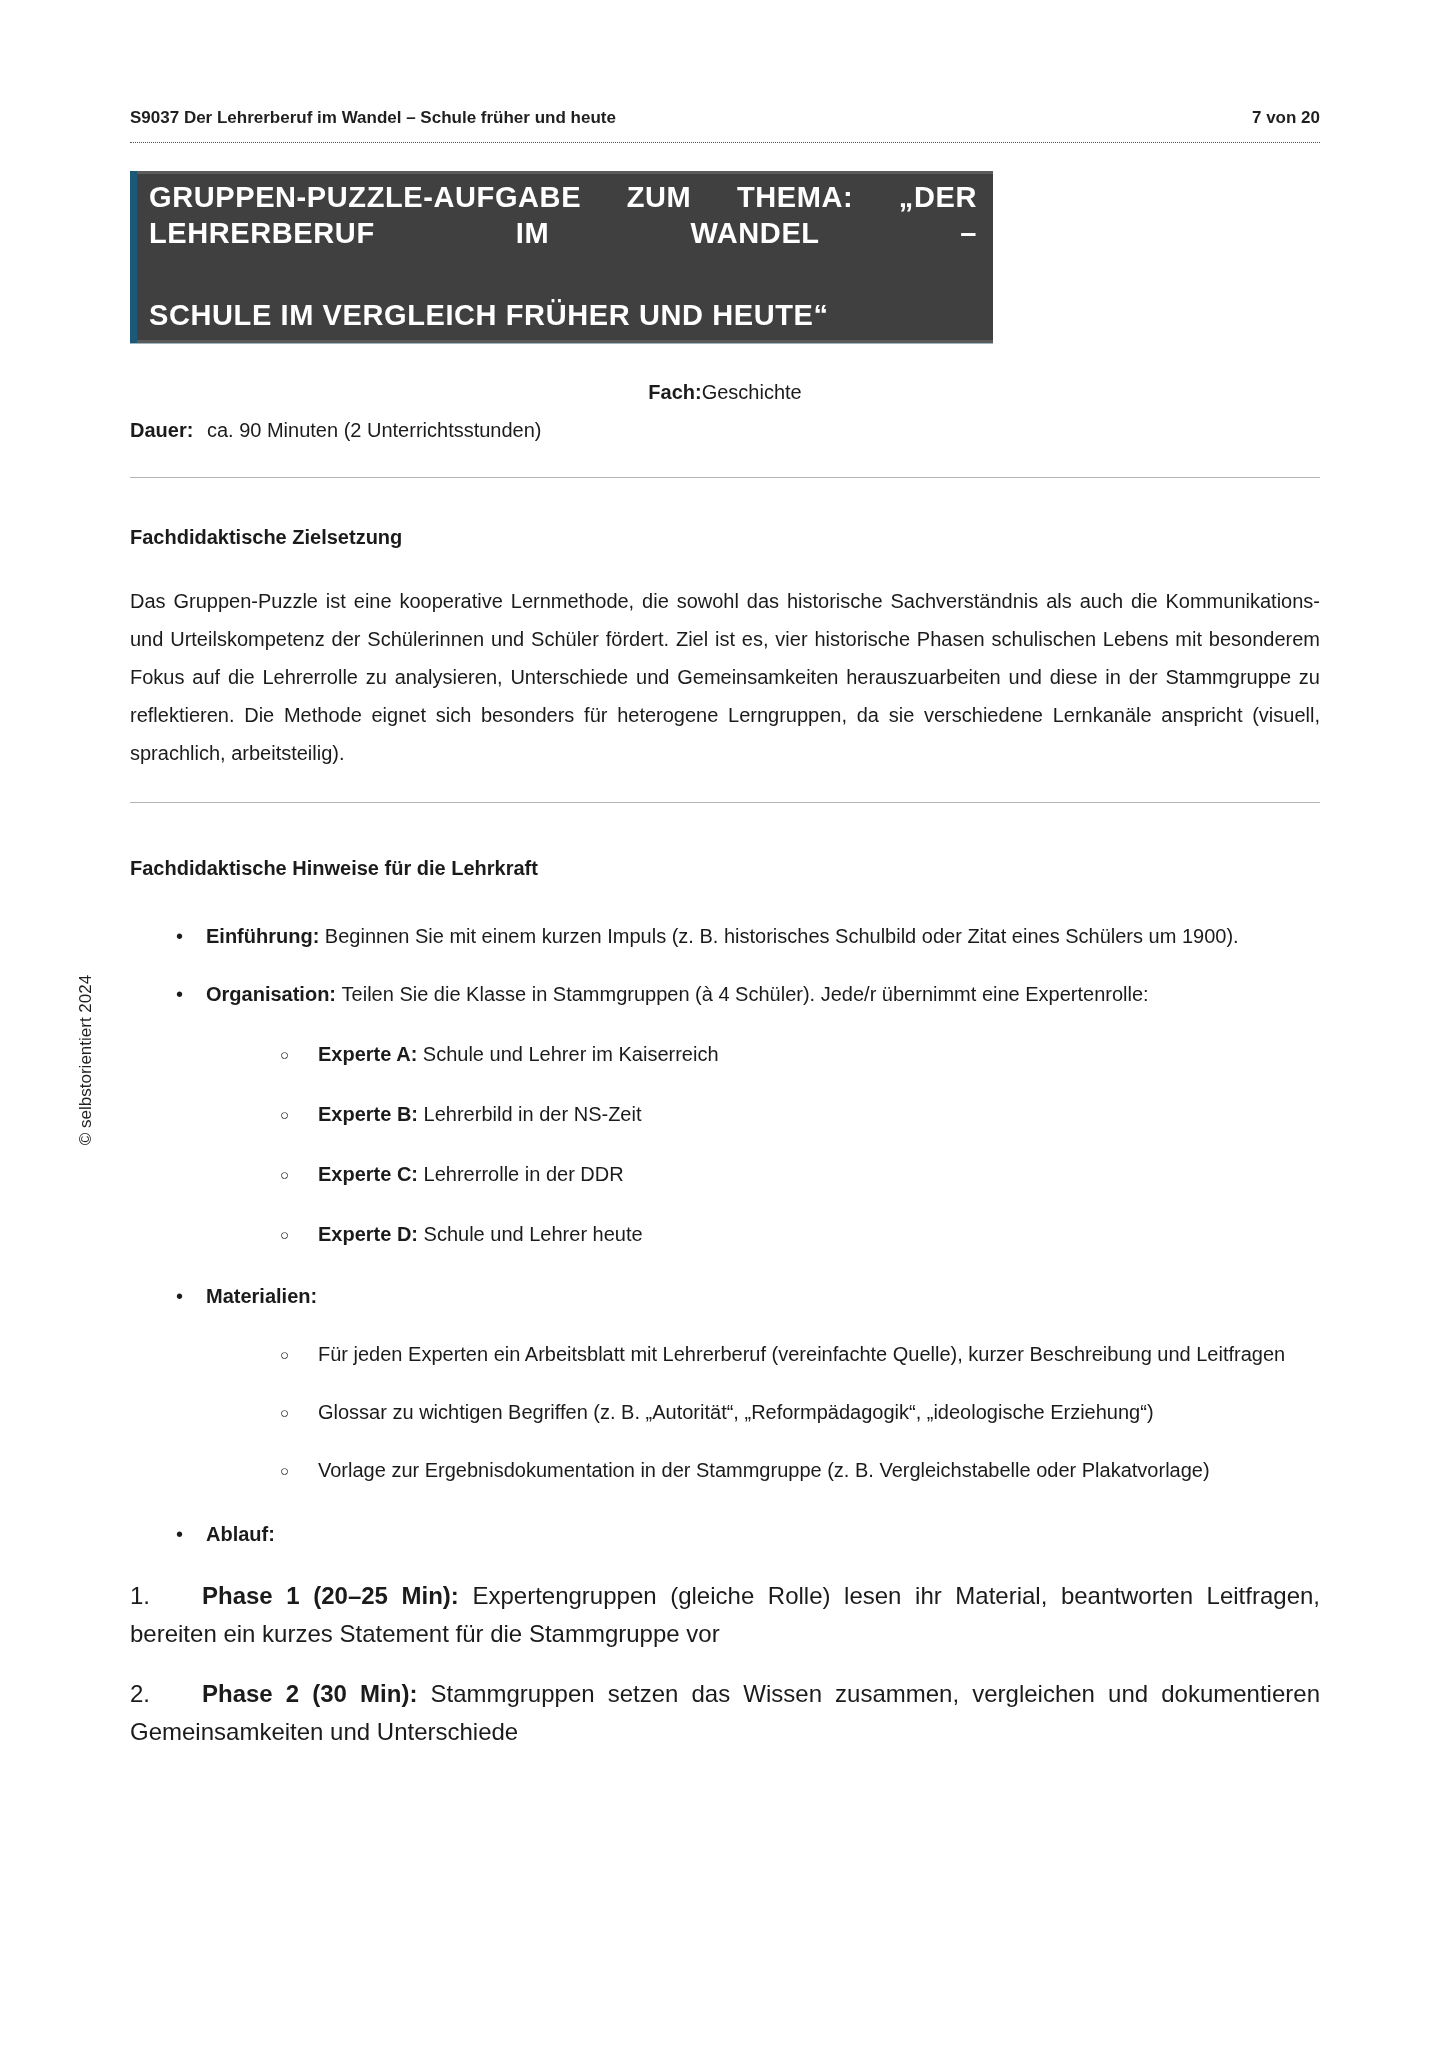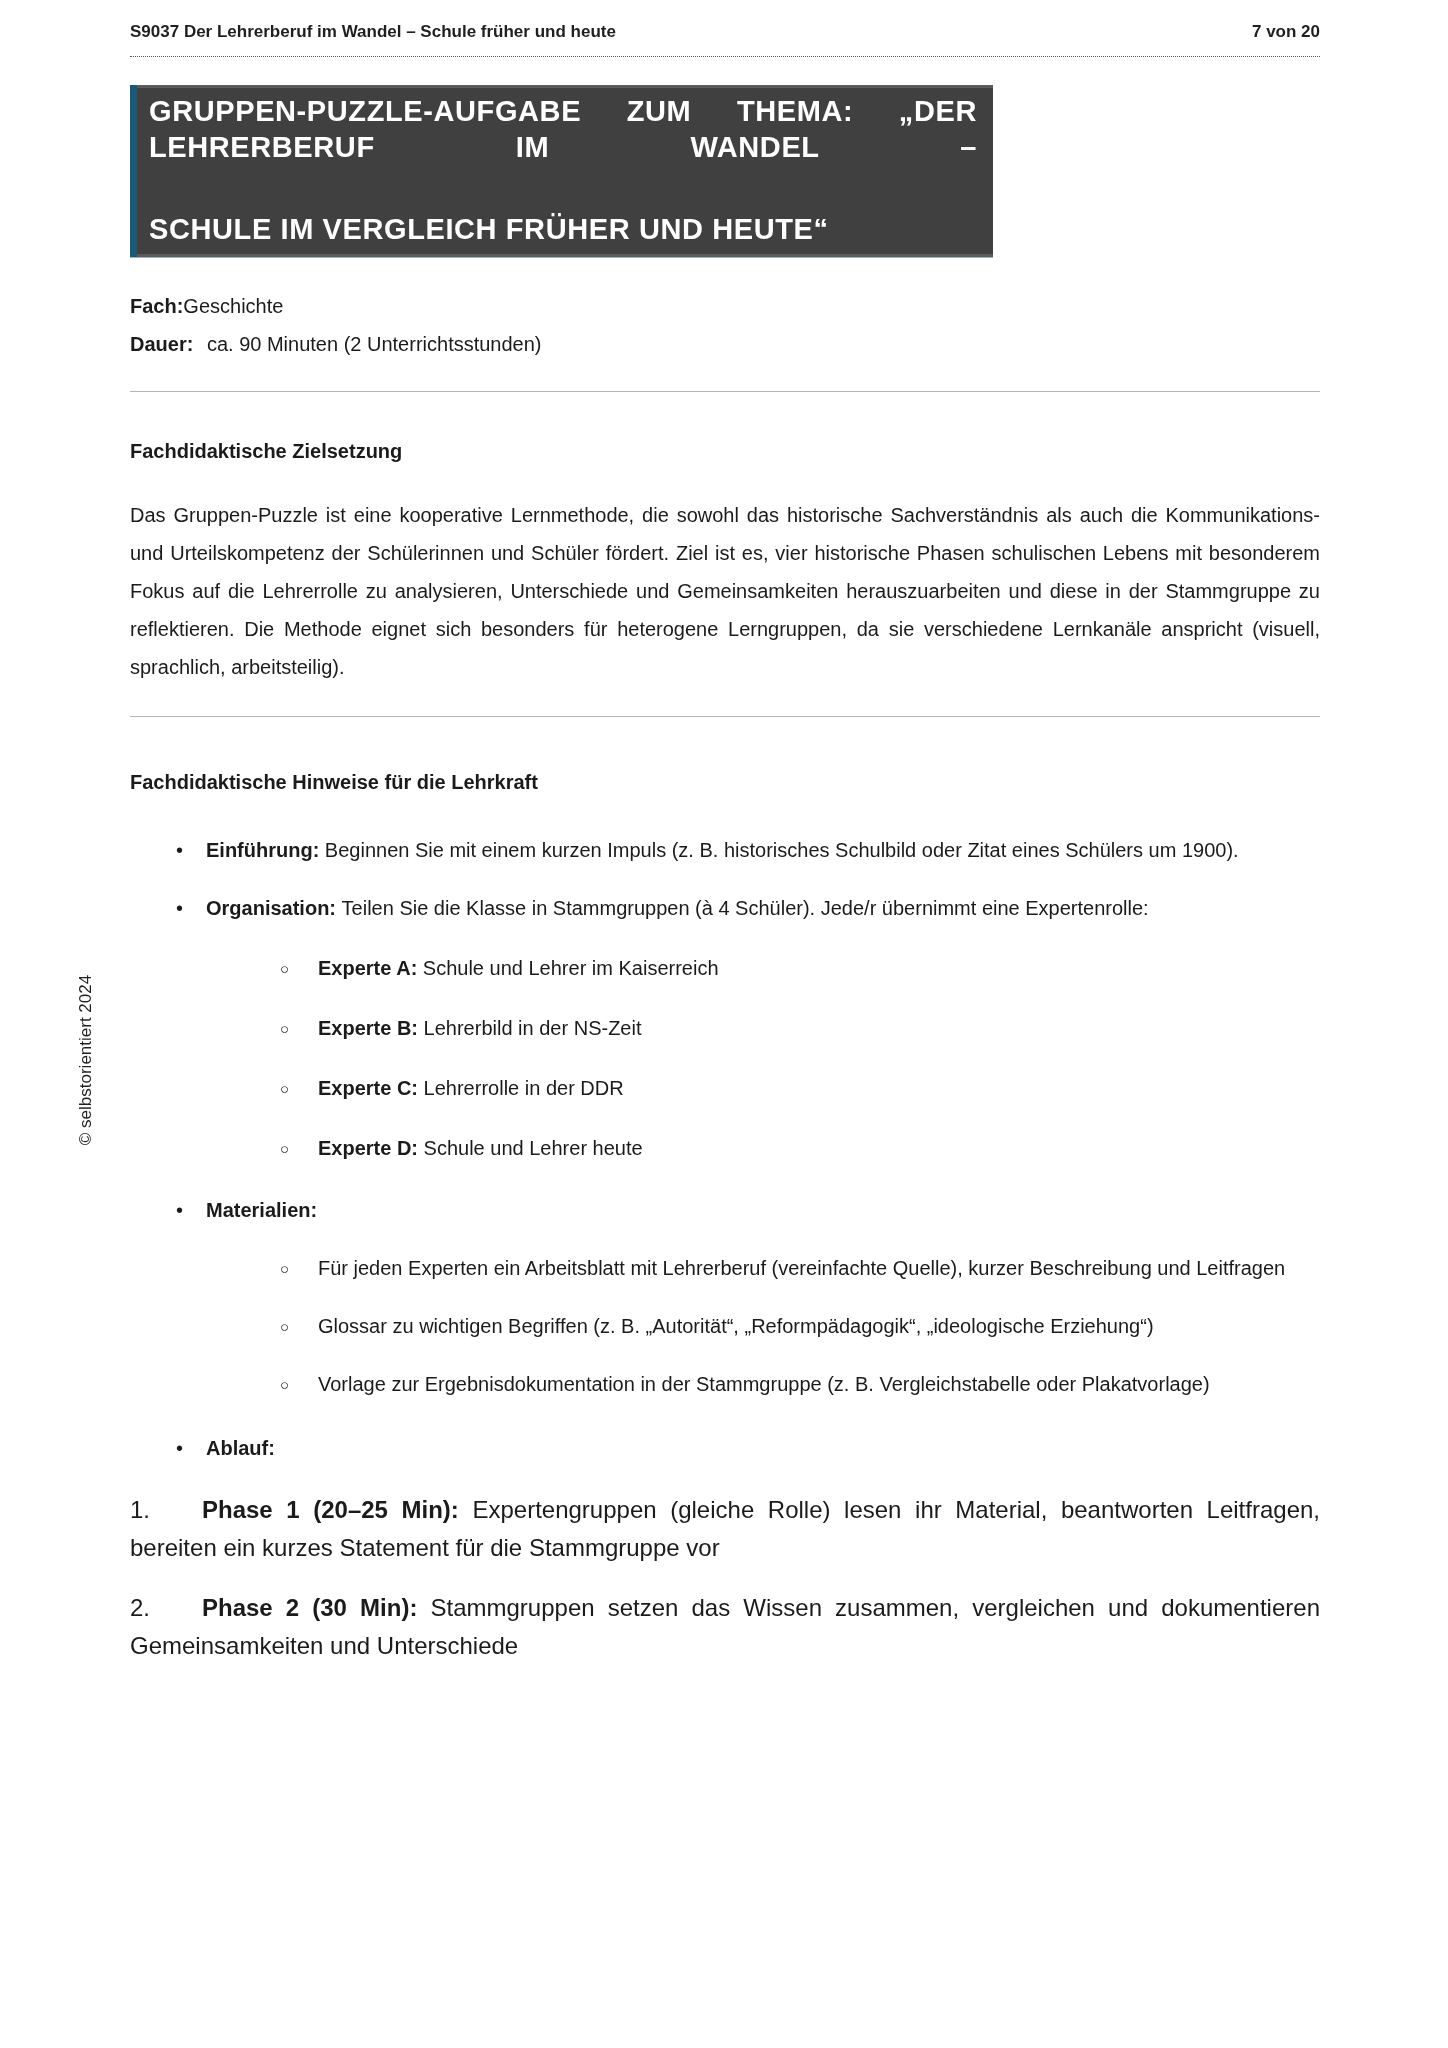--- a/index.html
+++ b/index.html
@@ -8,25 +8,24 @@
     background:#ffffff;
     font-family:"Liberation Sans","DejaVu Sans",sans-serif;
     color:#1b1b1b;
     overflow:hidden;
   }
   .page{position:relative;width:1448px;height:2048px;background:#fff;}
   .content{position:absolute;left:130px;top:0;width:1190px;}
 
   
   .doc-header{
-    padding-bottom:12px;
+    padding-top:106px;padding-bottom:12px;
     display:flex;justify-content:space-between;align-items:flex-end;
     font-size:17px;line-height:24px;color:#1f1f1f;
     border-bottom:1px dotted #555;
-    margin-top:20px;
   }
   .doc-header .code{font-weight:600;}
   .doc-header .pageno{font-weight:700;}
 
   
   .title-box{
     margin-top:28px;
     width:828px;
     background:#404040;
     border-left:7px solid #1c5878;
@@ -35,21 +34,21 @@
     color:#ffffff;
     font-weight:bold;
     font-size:29px;line-height:36px;
     letter-spacing:0.6px;
   }
   .title-box .l1{text-align:justify;text-align-last:justify;}
   .title-box .l2{text-align:left;margin-top:46px;}
 
   
   .meta{margin-top:30px;font-size:20px;line-height:38px;}
-  .meta .row{display:flex;justify-content:flex-start;}
+  .meta .row{display:flex;justify-content:center;}
   .meta .lbl{font-weight:bold;}
   .meta .inline-row .lbl{margin-right:8px;}
   .meta .inline-row{display:block;}
 
   .rule{border:none;border-top:1px solid #b5b5b5;margin:0;margin-top:28px;}
   .rule2{margin-top:30px;}
 
   .sec-heading{margin-top:40px;font-size:20px;line-height:38px;font-weight:bold;}
   .sec-heading2{margin-top:46px;}
 

